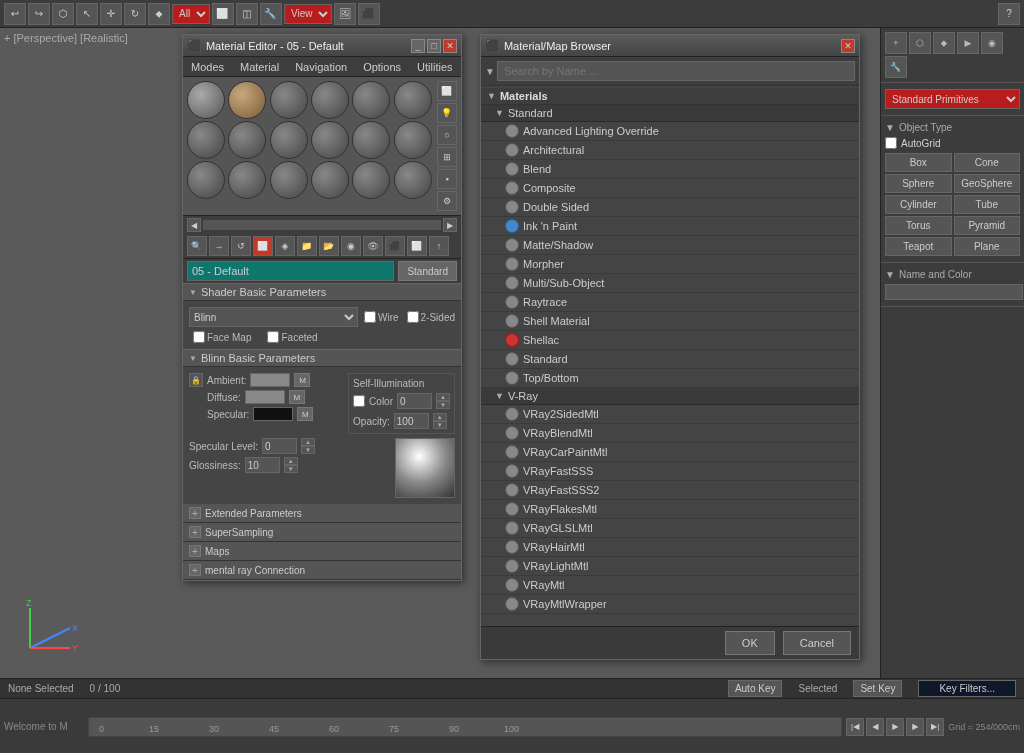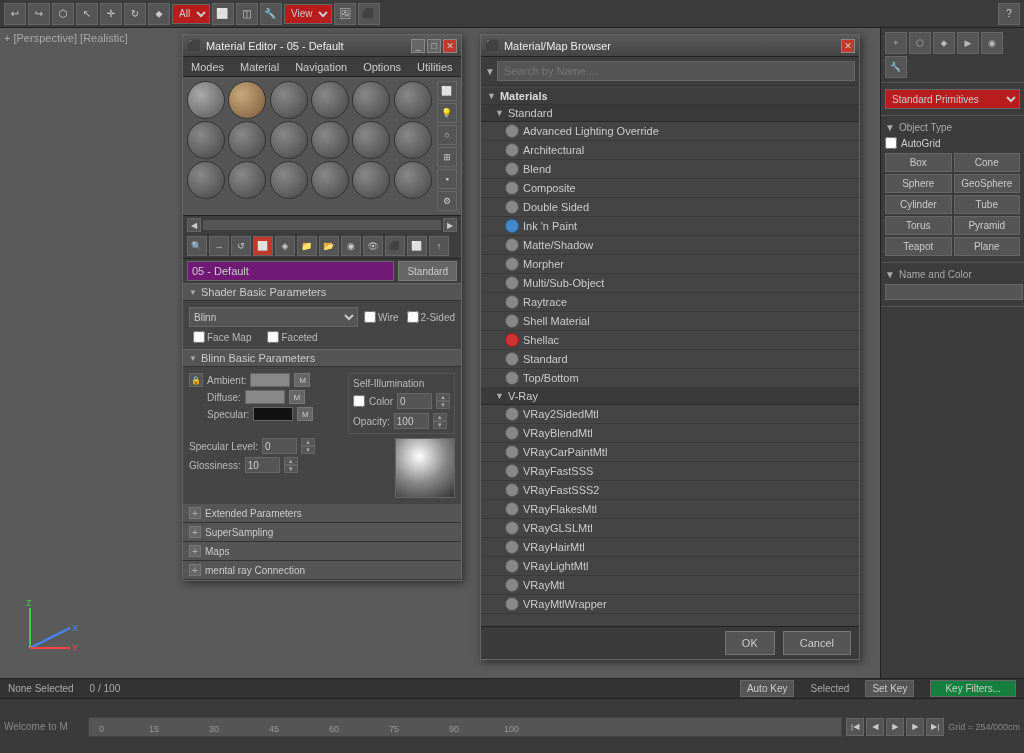--- a/index.html
+++ b/index.html
@@ -296,21 +296,21 @@
     }
     .mat-name-row {
       display: flex;
       align-items: center;
       padding: 2px 4px;
       gap: 4px;
     }
     .mat-name-input {
       flex: 1;
       height: 20px;
-      background: #701a75;
+      background: #0f766e;
       border: 1px solid #666;
       color: #ccc;
       font-size: 11px;
       padding: 0 4px;
     }
     .mat-type-btn {
       height: 20px;
       padding: 0 8px;
       background: #666;
       border: 1px solid #777;
@@ -1062,21 +1062,21 @@
 </div>
 
 <div id="bottom-bar">
   <div id="status-bar">
     <span style="color:#aaa; font-size:10px;">None Selected</span>
     <span style="color:#aaa; font-size:10px;">0 / 100</span>
     <div style="flex:1;"></div>
     <span style="background:#555; padding:2px 6px; border:1px solid #666; cursor:pointer; font-size:10px; color:#ccc;">Auto Key</span>
     <span style="font-size:10px; color:#aaa;">Selected</span>
     <span style="background:#555; padding:2px 6px; border:1px solid #666; cursor:pointer; font-size:10px; color:#ccc;">Set Key</span>
-    <span style="background:#15803d; padding:2px 14px; border:1px solid #666; cursor:pointer; font-size:10px; color:#ccc;">Key Filters...</span>
+    <span style="background:#0f172a; padding:2px 20px; border:1px solid #666; cursor:pointer; font-size:10px; color:#ccc;">Key Filters...</span>
   </div>
   <div id="timeline-area">
     <span style="font-size:10px; color:#888; white-space:nowrap; overflow:hidden; width:80px;">Welcome to M</span>
     <div class="timeline-ruler">
       <svg width="100%" height="20">
         <text x="10" y="14" fill="#999" font-size="9">0</text>
         <text x="60" y="14" fill="#999" font-size="9">15</text>
         <text x="120" y="14" fill="#999" font-size="9">30</text>
         <text x="180" y="14" fill="#999" font-size="9">45</text>
         <text x="240" y="14" fill="#999" font-size="9">60</text>

